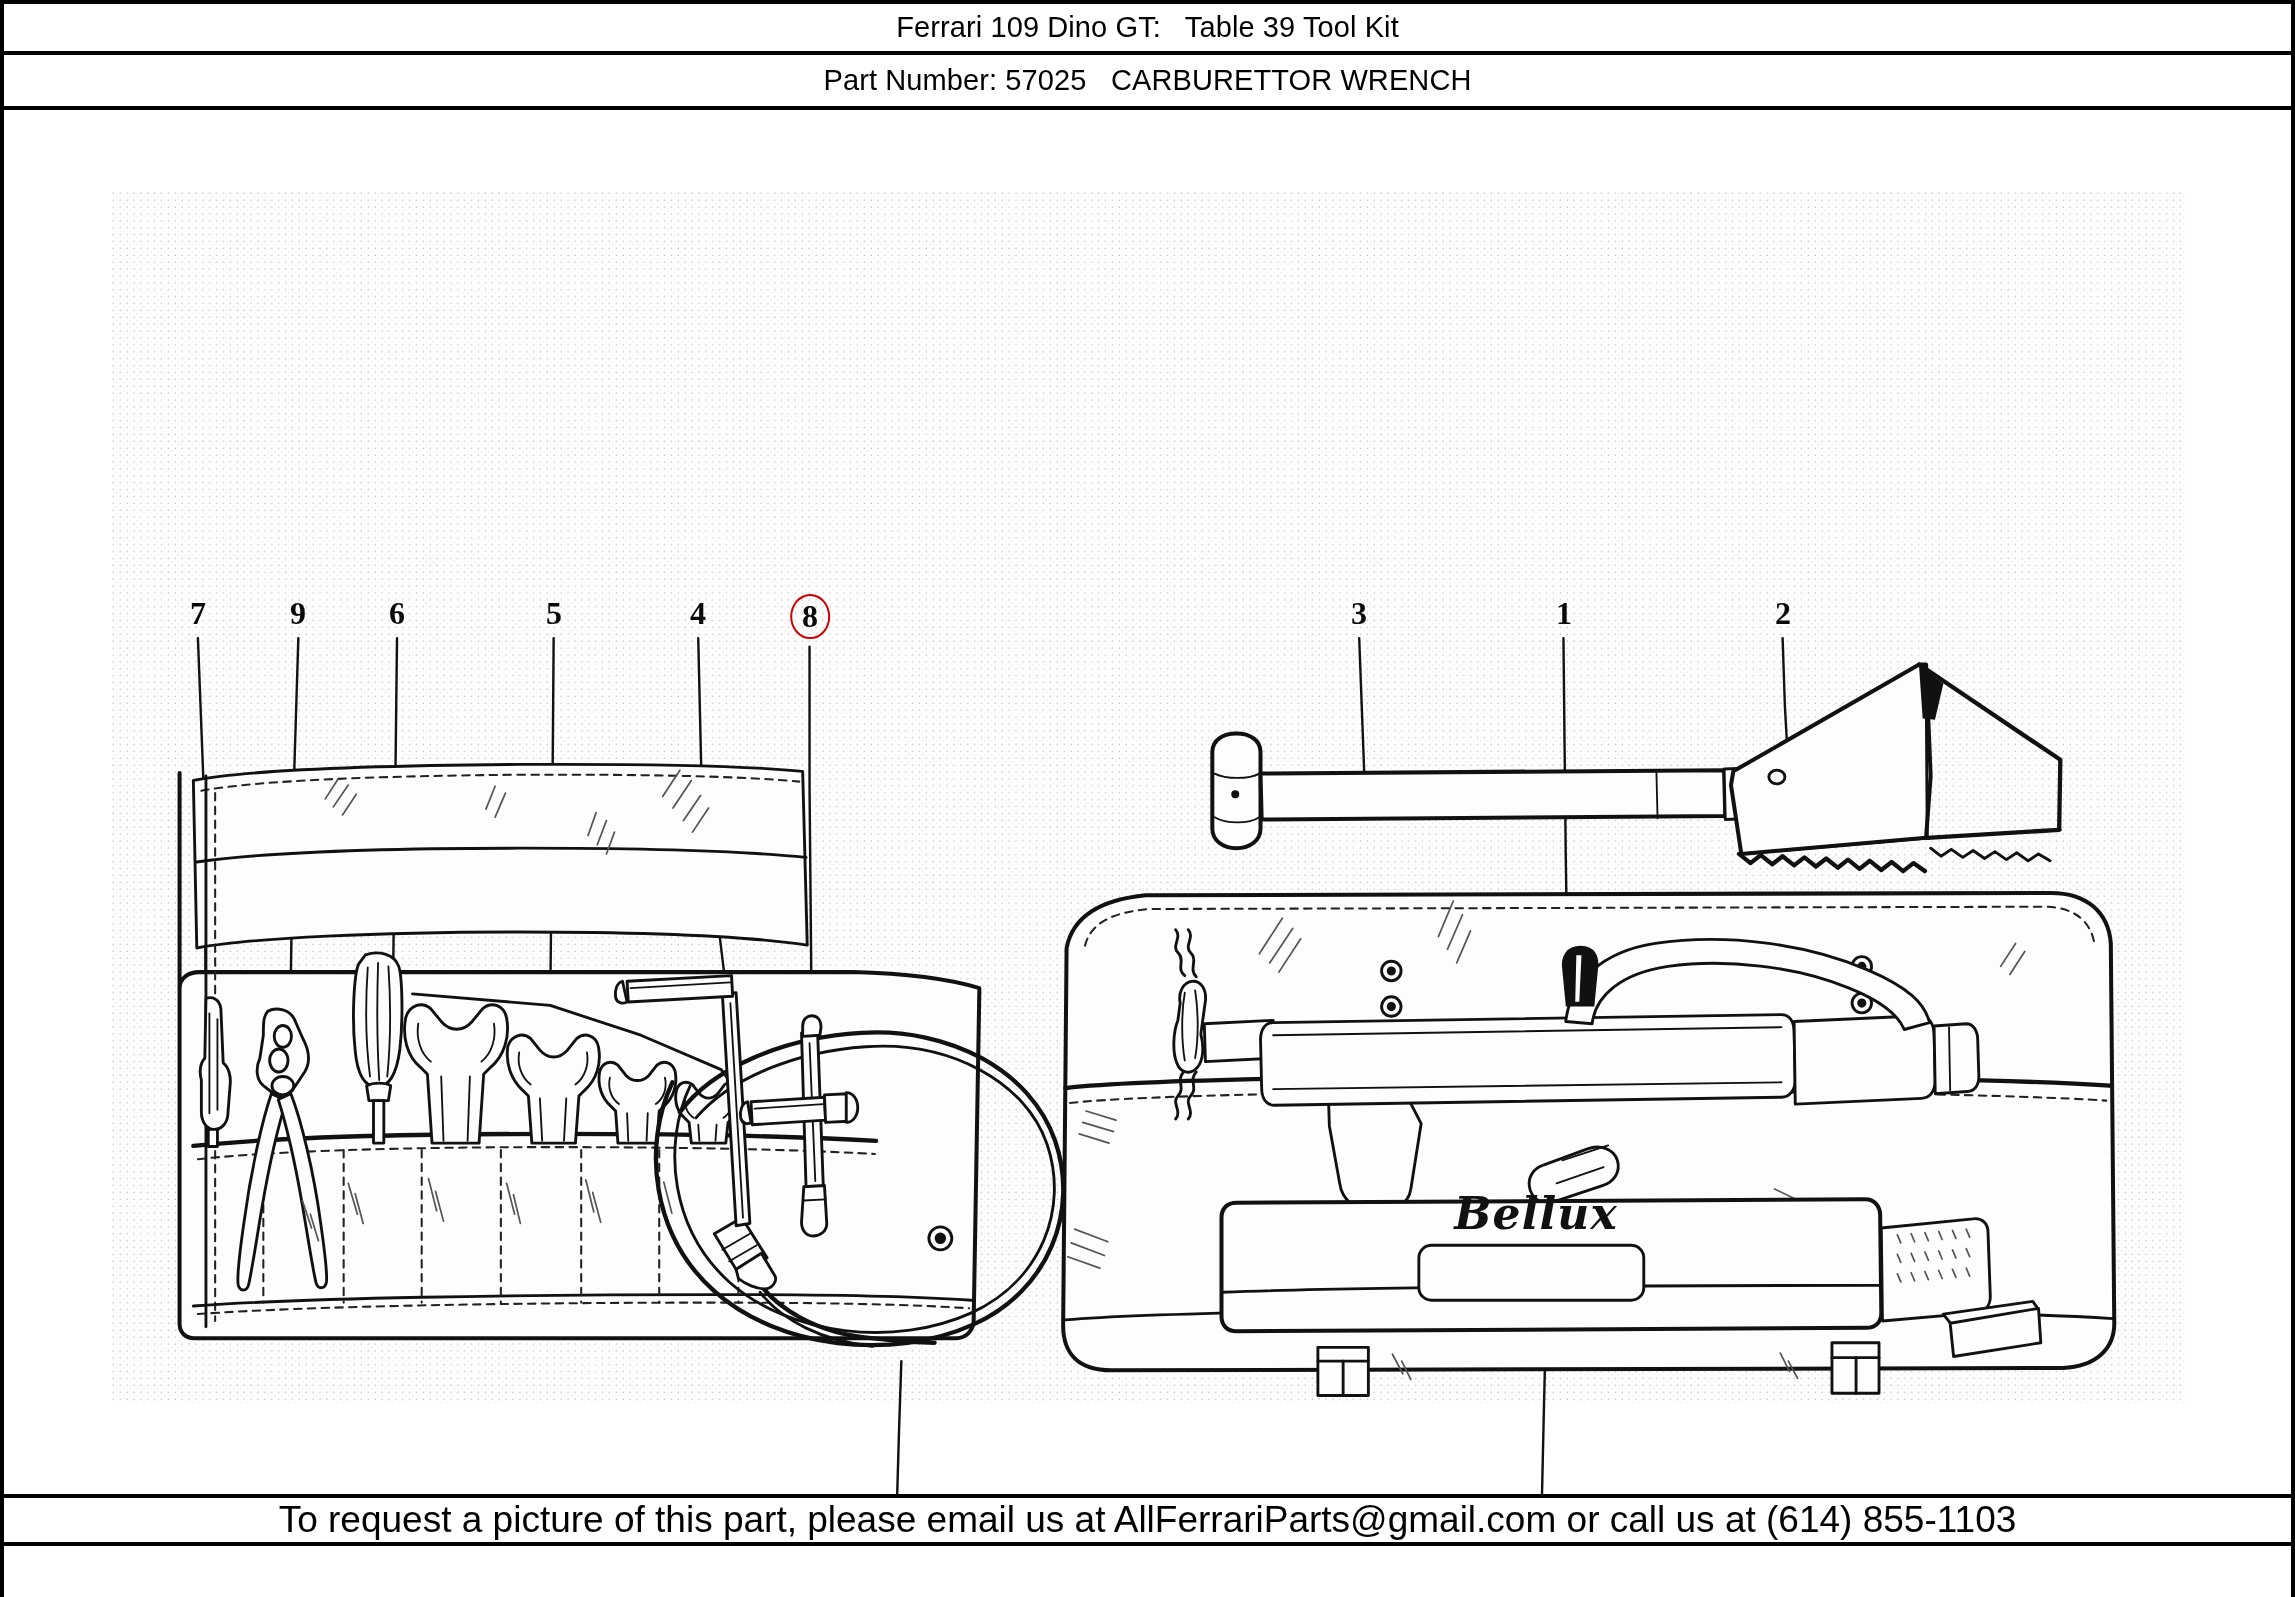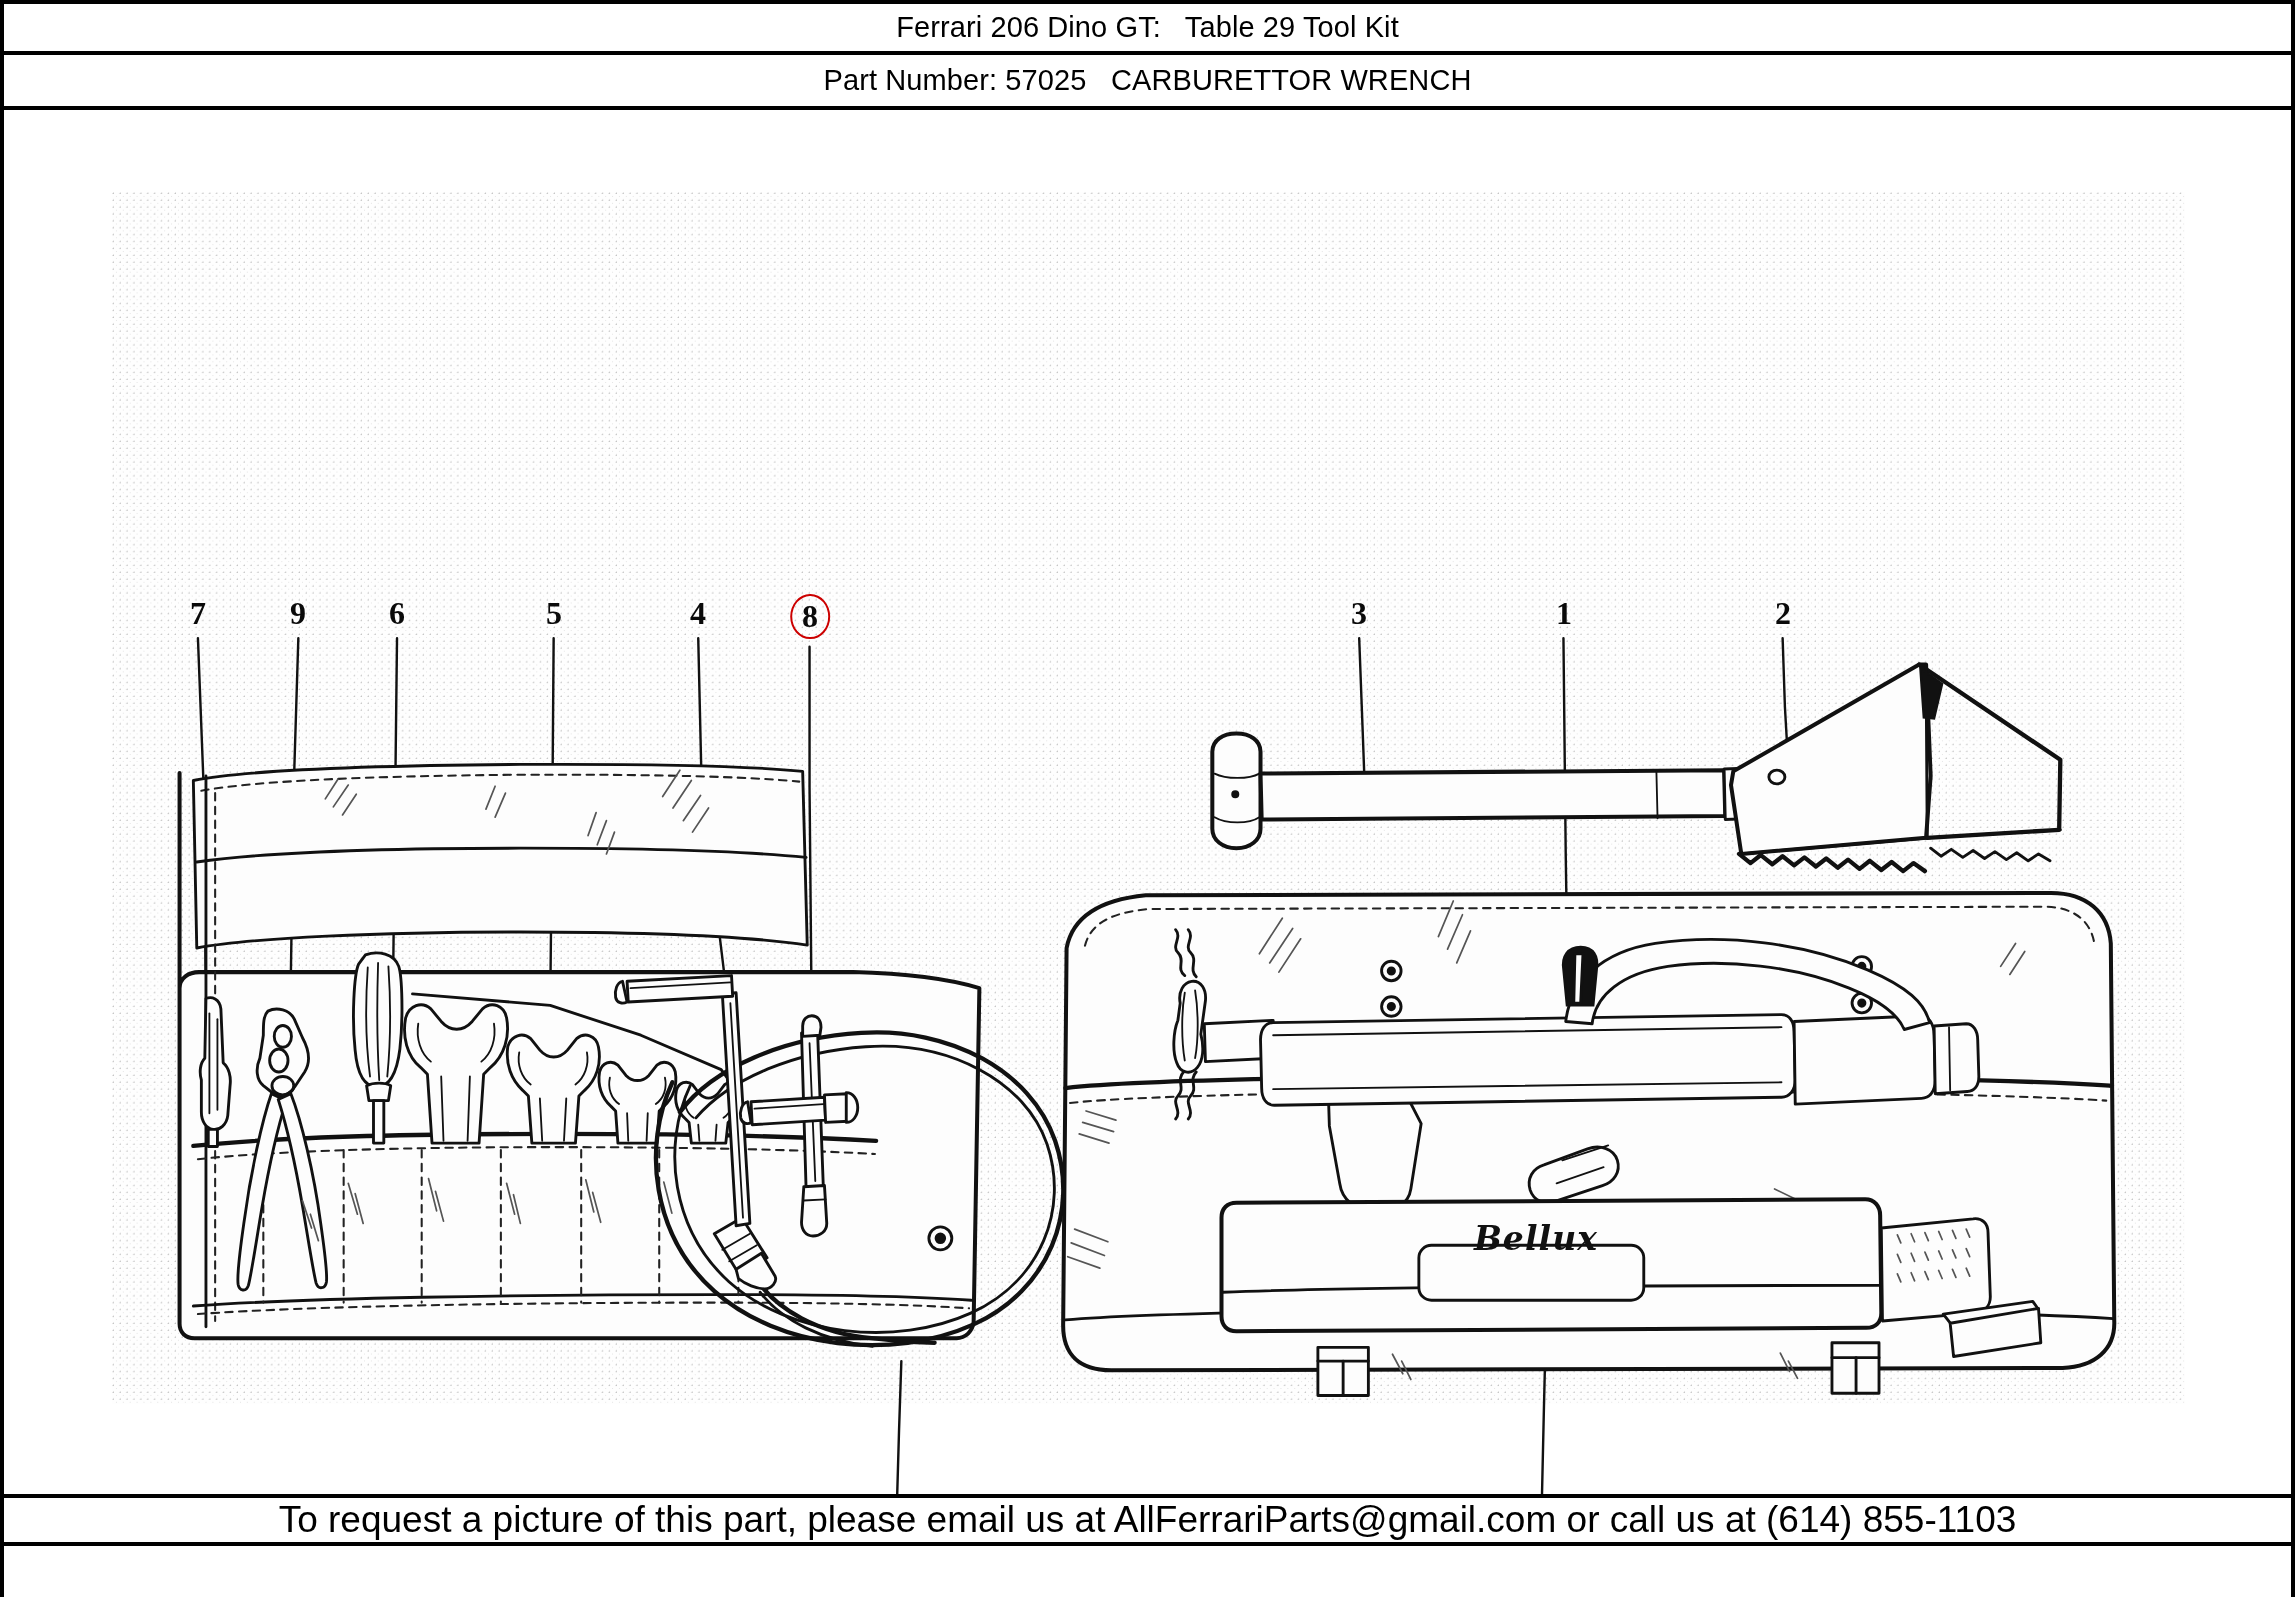--- a/index.html
+++ b/index.html
@@ -108,42 +108,42 @@
   }
   .footer-text {
     font-size: 37px;
     color: #000;
     white-space: pre;
   }
 
   .brand-label {
     position: absolute;
     left: 1417px;
-    top: 1100px;
+    top: 1075px;
     width: 230px;
     height: 56px;
     display: flex;
     align-items: center;
     justify-content: center;
     font-family: "DejaVu Serif", serif;
     font-style: italic;
     font-weight: 700;
-    font-size: 33px;
+    font-size: 44px;
     color: #111;
     letter-spacing: 1.1px;
     pointer-events: none;
   }
 </style>
 </head>
 <body>
 
 <div class="page">
 
   <div class="hdr-row r1">
-    <div class="hdr-text">Ferrari 206 Dino GT:   Table 29 Tool Kit</div>
+    <div class="hdr-text">Ferrari 109 Dino GT:   Table 39 Tool Kit</div>
   </div>
 
   <div class="hdr-row r2">
     <div class="hdr-text">Part Number: 57025   CARBURETTOR WRENCH</div>
   </div>
 
 
   <div class="diagram-area">
 
     <div class="halftone"></div>

